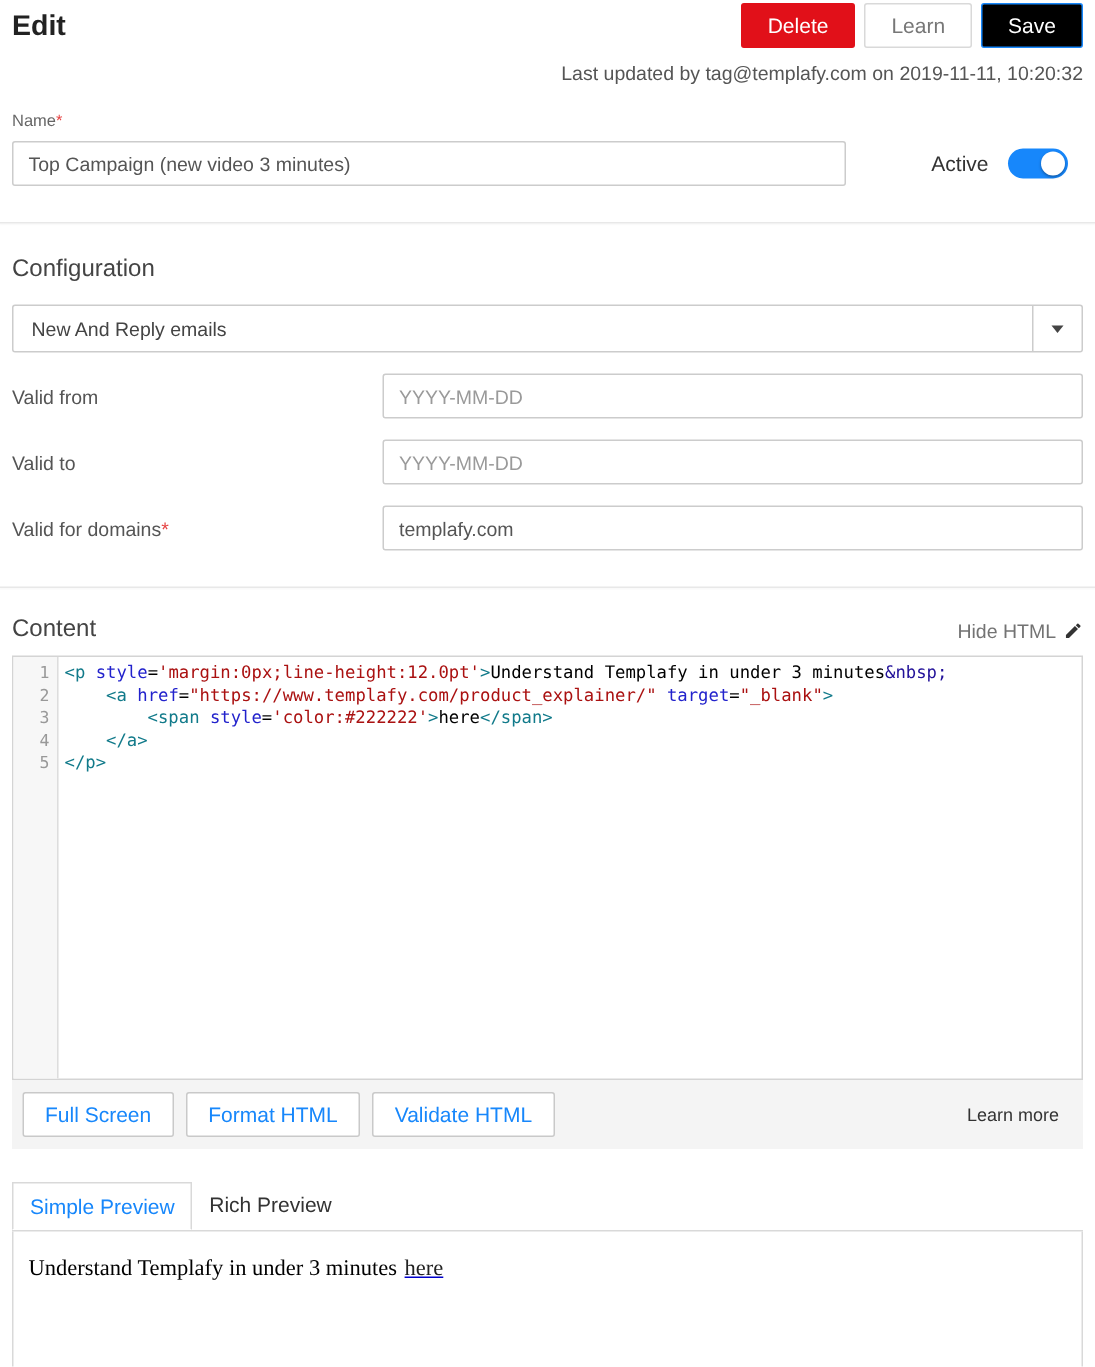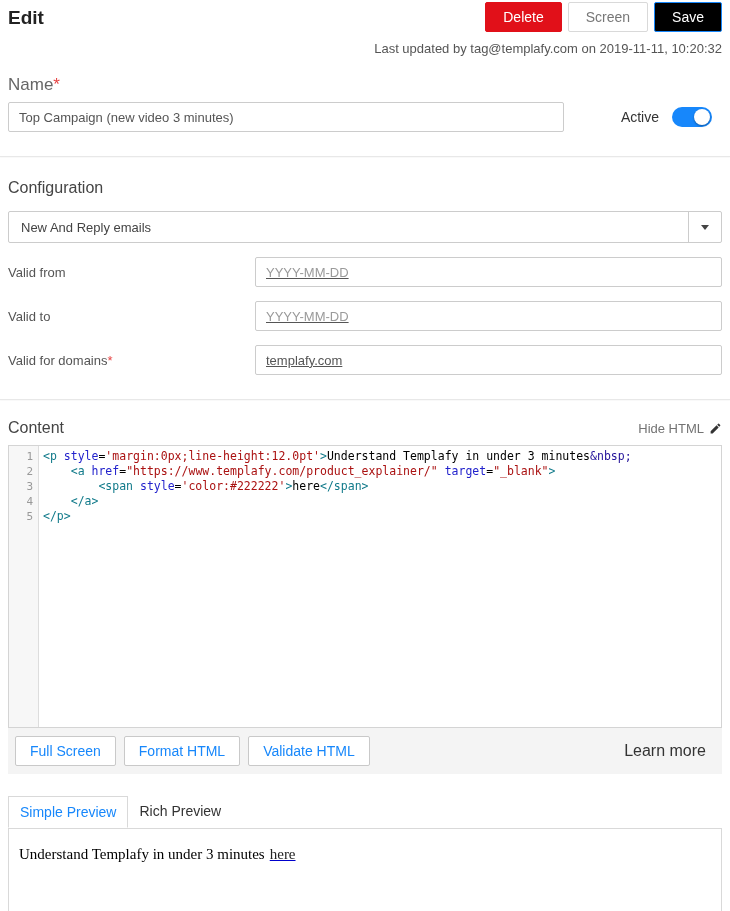--- a/index.html
+++ b/index.html
@@ -17,21 +17,21 @@
   .page-title { font-size:19px; font-weight:600; color:#222; margin:5px 0 0 0; }
   .btn-group { margin-left:auto; display:flex; gap:6px; }
   .btn { height:30px; padding:0 17px; font-size:14px; border-radius:2px;
          border:1px solid transparent; cursor:pointer; font-family:inherit; }
   .btn-delete { background:#e11019; border-color:#e11019; color:#fff; }
   .btn-cancel { background:#fff; border-color:#d9d9d9; color:#777; }
   .btn-save   { background:#000000; border-color:#1787fb; color:#fff; }
   .last-updated { text-align:right; font-size:13px; color:#555; margin-top:9px; }
 
   
-  .name-label { margin-top:19px; font-size:17px; color:#666; }
+  .name-label { margin-top:19px; font-size:11px; color:#666; }
   .req { color:#e64343; }
   .text-input { height:30px; border:1px solid #ccc; border-radius:2px;
                 padding:0 10px; font-size:13px; color:#555;
                 font-family:inherit; background:#fff; outline:none; }
   .text-input::placeholder { color:#9a9a9a; opacity:1; }
   .name-row { display:flex; align-items:center; margin-top:7px; }
   .name-input { width:556px; }
   .active-wrap { margin-left:auto; display:flex; align-items:center; gap:13px; padding-right:10px; }
   .active-label { font-size:14px; color:#333; }
   .toggle { width:40px; height:20px; border-radius:10px; background:#1787fb;
@@ -40,21 +40,21 @@
                   border-radius:50%; background:#fff; box-shadow:0 1px 2px rgba(0,0,0,.35); }
 
   .divider { height:1px; background:#e8e8e8; margin:24px -8px 0;
              box-shadow:0 1px 1px rgba(0,0,0,.03); }
 
   
   .section-heading { font-size:16px; font-weight:400; color:#444; margin:22px 0 0; }
   .form-row { display:flex; align-items:center; margin-top:14px; }
   .form-label { width:247px; flex:none; font-size:13px; color:#555; }
   .form-field { flex:1; }
-  .form-field .text-input { width:100%;text-decoration:underline; }
+  .form-field .text-input { width:100%; }
   .select { height:32px; border:1px solid #ccc; border-radius:2px; background:#fff;
             display:flex; align-items:stretch; cursor:pointer; }
   .select-value { flex:1; display:flex; align-items:center; padding:0 12px;
                   font-size:13px; color:#444; }
   .select-caret { width:33px; flex:none; border-left:1px solid #ccc;
                   display:flex; align-items:center; justify-content:center; }
   .caret-shape { width:0; height:0; border-left:4px solid transparent;
                  border-right:4px solid transparent; border-top:5px solid #444; }
 
   
@@ -71,21 +71,21 @@
   .tok-attr { color:#2222cc; }
   .tok-str  { color:#aa1111; }
   .tok-atom { color:#221199; }
   .tok-pln  { color:#000; }
 
   .editor-toolbar { background:#f4f4f4; height:46px; display:flex; align-items:center;
                     padding:0 7px; gap:8px; }
   .tool-btn { height:30px; padding:0 14px; background:#fff; border:1px solid #c9c9c9;
               border-radius:2px; color:#1787fb; font-size:14px; cursor:pointer;
               font-family:inherit; }
-  .learn-more { margin-left:auto; color:#333; font-size:16px; padding-right:9px; cursor:pointer; }
+  .learn-more { margin-left:auto; color:#333; font-size:12px; padding-right:9px; cursor:pointer; }
 
   
   .tabs { display:flex; margin-top:22px; border-bottom:1px solid #d9d9d9; }
   .tab { height:32px; line-height:31px; padding:0 11px; font-size:14px; cursor:pointer; }
   .tab.active { border:1px solid #d9d9d9; border-bottom:1px solid #fff;
                 margin-bottom:-1px; color:#1787fb; background:#fff; }
   .tab.inactive { color:#333; }
   .preview { border-left:1px solid #d9d9d9; border-right:1px solid #d9d9d9;
              height:97px; padding:17px 10px 0;
              font-family:"Liberation Serif", serif; font-size:15px; color:#000; }
@@ -94,21 +94,21 @@
 </style>
 </head>
 <body>
 
 <div class="page">
 
   <div class="header">
     <h1 class="page-title">Edit</h1>
     <div class="btn-group">
       <button class="btn btn-delete">Delete</button>
-      <button class="btn btn-cancel">Screen</button>
+      <button class="btn btn-cancel">Learn</button>
       <button class="btn btn-save">Save</button>
     </div>
   </div>
   <div class="last-updated">Last updated by tag@templafy.com on 2019-11-11, 10:20:32</div>
 
   <div class="name-label">
     <span>Name</span><span class="req">*</span>
   </div>
   <div class="name-row">
     <input class="text-input name-input" type="text" value="Top Campaign (new video 3 minutes)" style="">

